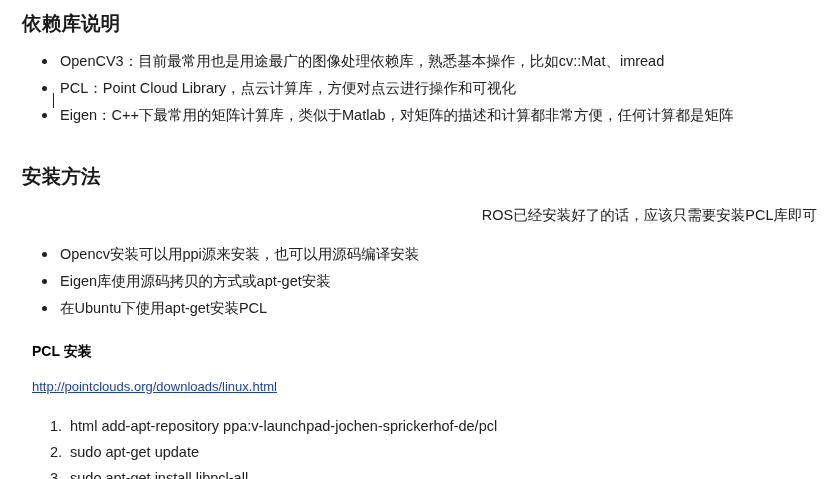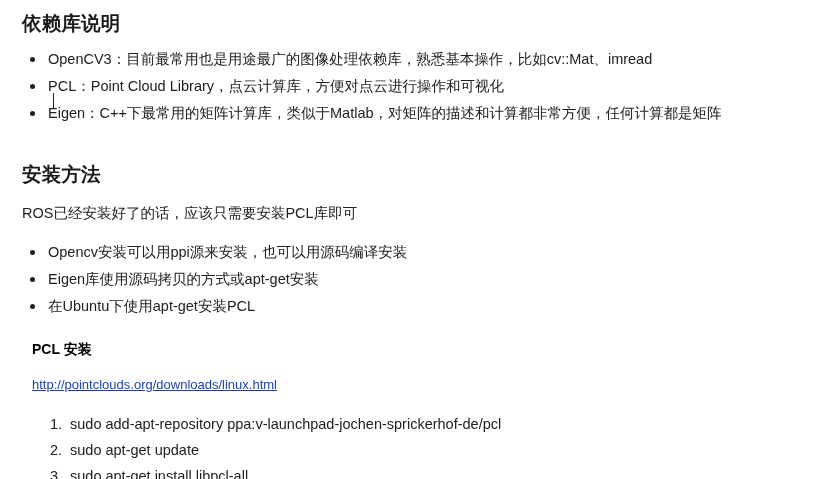--- a/index.html
+++ b/index.html
@@ -28,21 +28,21 @@
     letter-spacing: 0.2px;
     color: #1b1b1b;
   }
   h1.section-title.second {
     margin-top: 35px;
     margin-bottom: 14px;
     font-family: Liberation Serif, serif;
   }
   ul.bullets {
     list-style: none;
-    margin: 0;
+    margin: 12px;
     padding: 0;
   }
   ul.bullets li {
     position: relative;
     padding-left: 26px;
     font-size: 14.5px;
     line-height: 25px;
     margin-bottom: 2px;
     color: #202124;
     white-space: nowrap;
@@ -58,20 +58,21 @@
     background: #202124;
   }
   .list-indent {
     margin-left: 14px;
   }
   p.para {
     font-size: 14.5px;
     line-height: 22px;
     margin: 0 0 16px 0;
     color: #202124;
+    text-align: right;
   }
   h2.sub-title {
     font-size: 14px;
     font-weight: bold;
     margin: 22px 0 16px 10px;
     color: #000000;
   }
   a.link {
     display: inline-block;
     margin: 0 0 0 10px;
@@ -123,18 +124,18 @@
     <li>Opencv安装可以用ppi源来安装，也可以用源码编译安装</li>
     <li>Eigen库使用源码拷贝的方式或apt-get安装</li>
     <li>在Ubuntu下使用apt-get安装PCL</li>
   </ul>
 
   <h2 class="sub-title">PCL 安装</h2>
 
   <a class="link" href="#">http://pointclouds.org/downloads/linux.html</a>
 
   <ol class="numbered">
-    <li>sudo add-apt-repository ppa:v-launchpad-jochen-sprickerhof-de/pcl</li>
+    <li>html add-apt-repository ppa:v-launchpad-jochen-sprickerhof-de/pcl</li>
     <li>sudo apt-get update</li>
     <li>sudo apt-get install libpcl-all</li>
   </ol>
 
 </div>
 
 </body></html>

